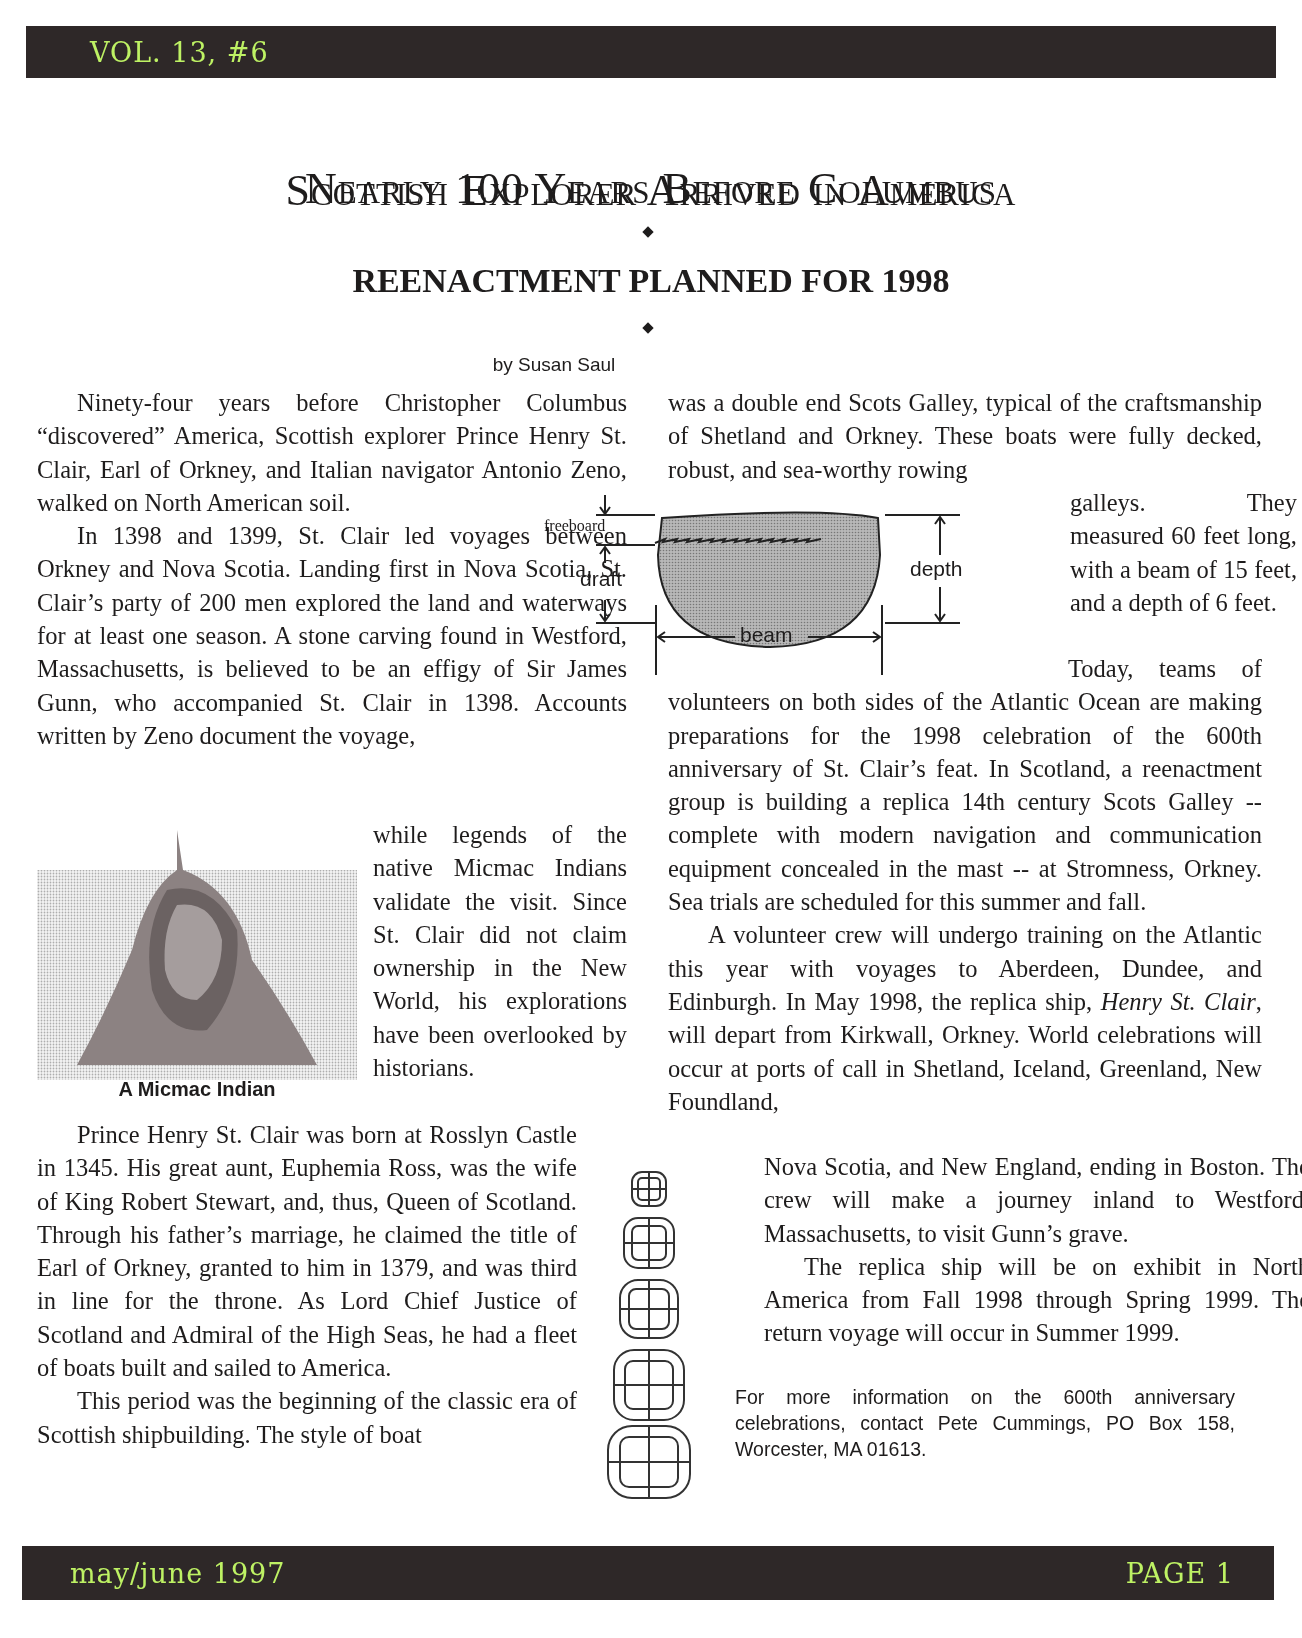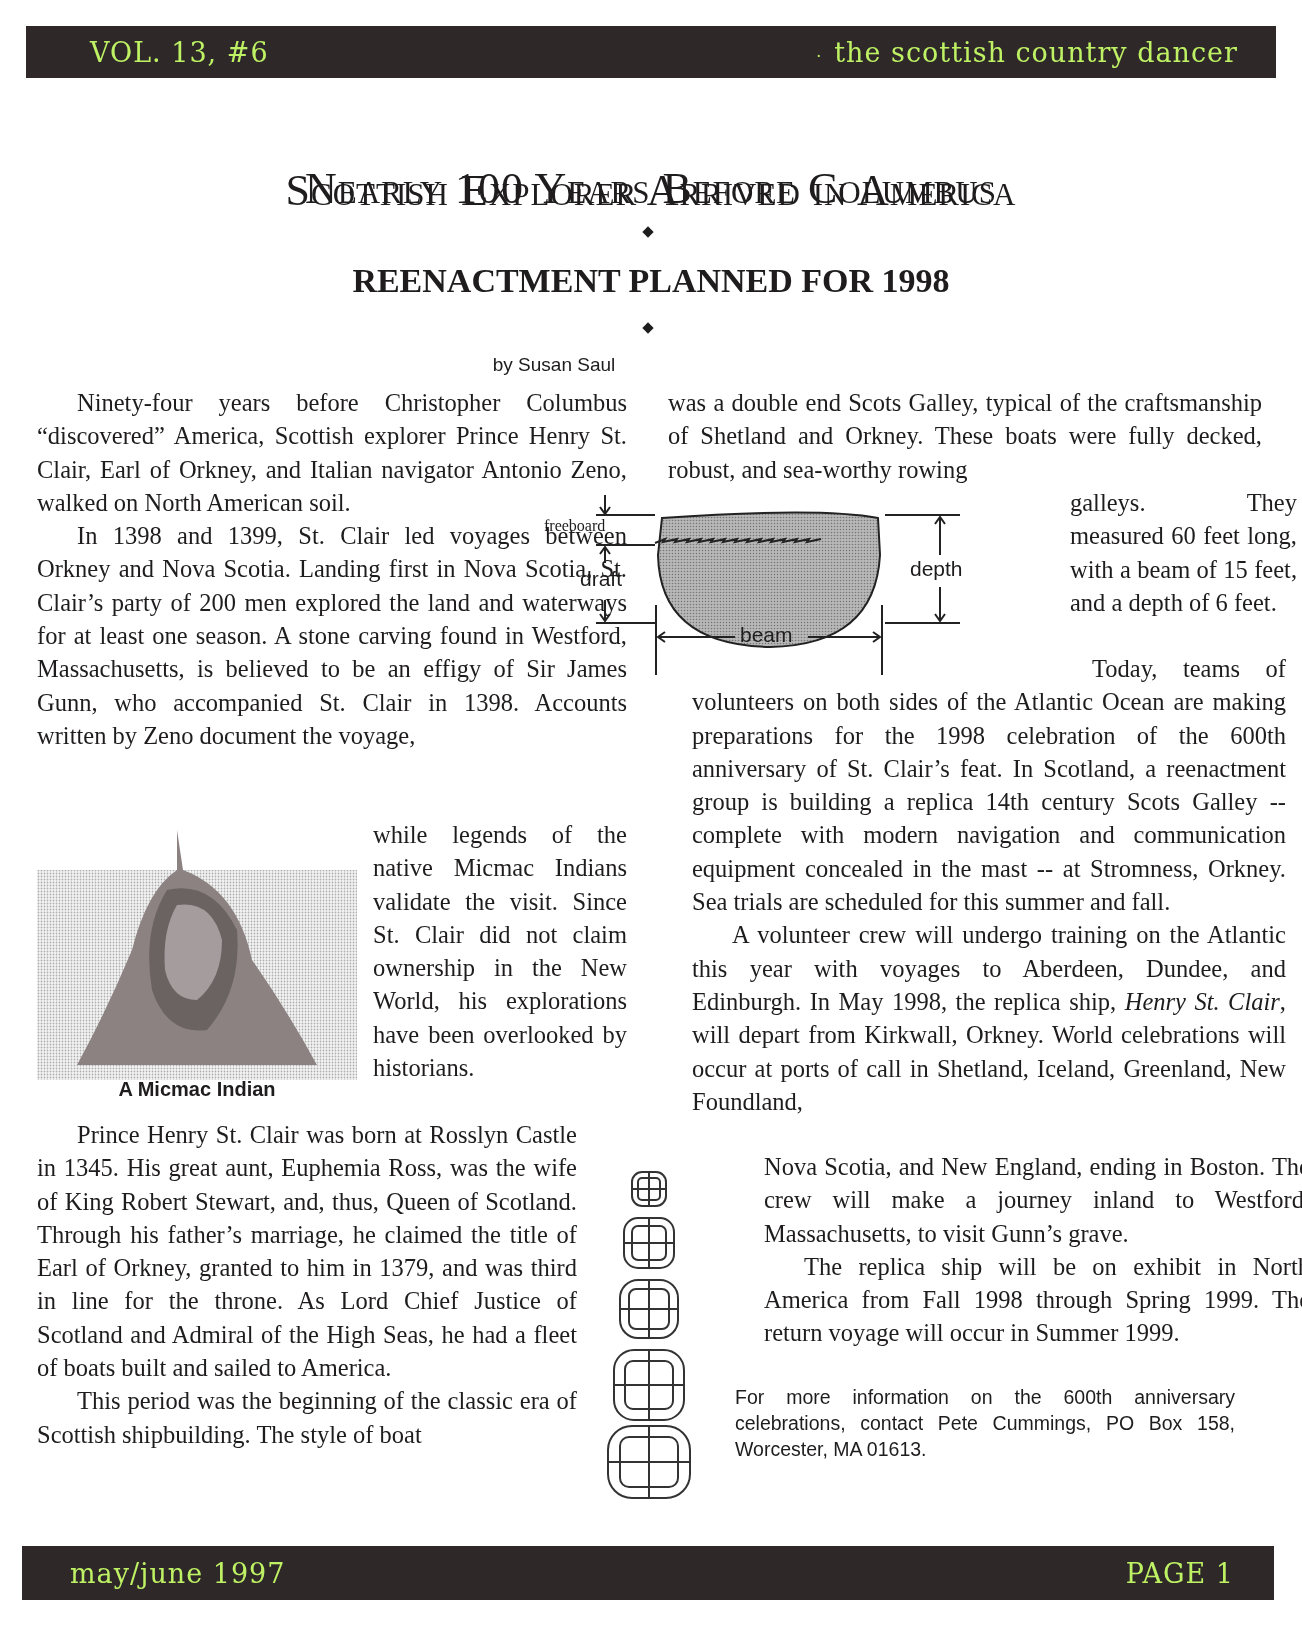--- a/index.html
+++ b/index.html
@@ -19,37 +19,36 @@
   .subtitle { position: absolute; top: 262px; left: 0; width: 1302px; text-align: center; font-weight: bold; font-size: 34px; }
   .byline { position: absolute; top: 354px; left: 0; width: 1108px; text-align: center; font-family: "Liberation Sans", sans-serif; font-size: 19px; }
   .col { position: absolute; font-size: 24.5px; line-height: 33.3px; text-align: justify; }
   .col p { margin: 0; }
   .indent { text-indent: 40px; }
   .col1a { left: 37px; top: 386px; width: 590px; }
   .col1b { left: 373px; top: 818px; width: 254px; }
   .col1c { left: 37px; top: 1118px; width: 540px; }
   .col2a { left: 668px; top: 386px; width: 594px; }
   .col2b { left: 1035px; top: 486px; width: 227px; margin-left: 35px; }
-  .col2c { left: 668px; top: 652px; width: 594px; margin-left: 24px; }
+  .col2c { left: 668px; top: 652px; width: 594px; }
   .col2d { left: 716px; top: 1150px; width: 546px; margin-left: 48px; }
   .info { position: absolute; left: 735px; top: 1384px; width: 500px; font-family: "Liberation Sans", sans-serif;
           font-size: 19.5px; line-height: 26px; text-align: justify; }
   .photo { position: absolute; left: 37px; top: 830px; width: 320px; height: 250px; }
   .caption { position: absolute; left: 37px; top: 1078px; width: 320px; text-align: center;
              font-family: "Liberation Sans", sans-serif; font-weight: bold; font-size: 20px; }
   .diagram { position: absolute; left: 560px; top: 495px; width: 470px; height: 180px; }
   .knots { position: absolute; left: 600px; top: 1170px; width: 100px; height: 330px; }
   em { font-style: italic; }
 </style>
 </head>
 <body>
 
 <div class="band top">
   <span>VOL. 13, #6</span>
-  <span><span class="dot">·</span><span style="text-transform:lowercase">The Scottish Country Dancer</span></span>
 </div>
 
 <div class="title l1">Scottish Explorer Arrived in America</div>
 <div class="title l2">Nearly 100 Years Before Columbus</div>
 <div class="diamond" style="top:228px"></div>
 <div class="subtitle">REENACTMENT PLANNED FOR 1998</div>
 <div class="diamond" style="top:324px"></div>
 <div class="byline">by Susan Saul</div>
 
 <div class="col col1a">

